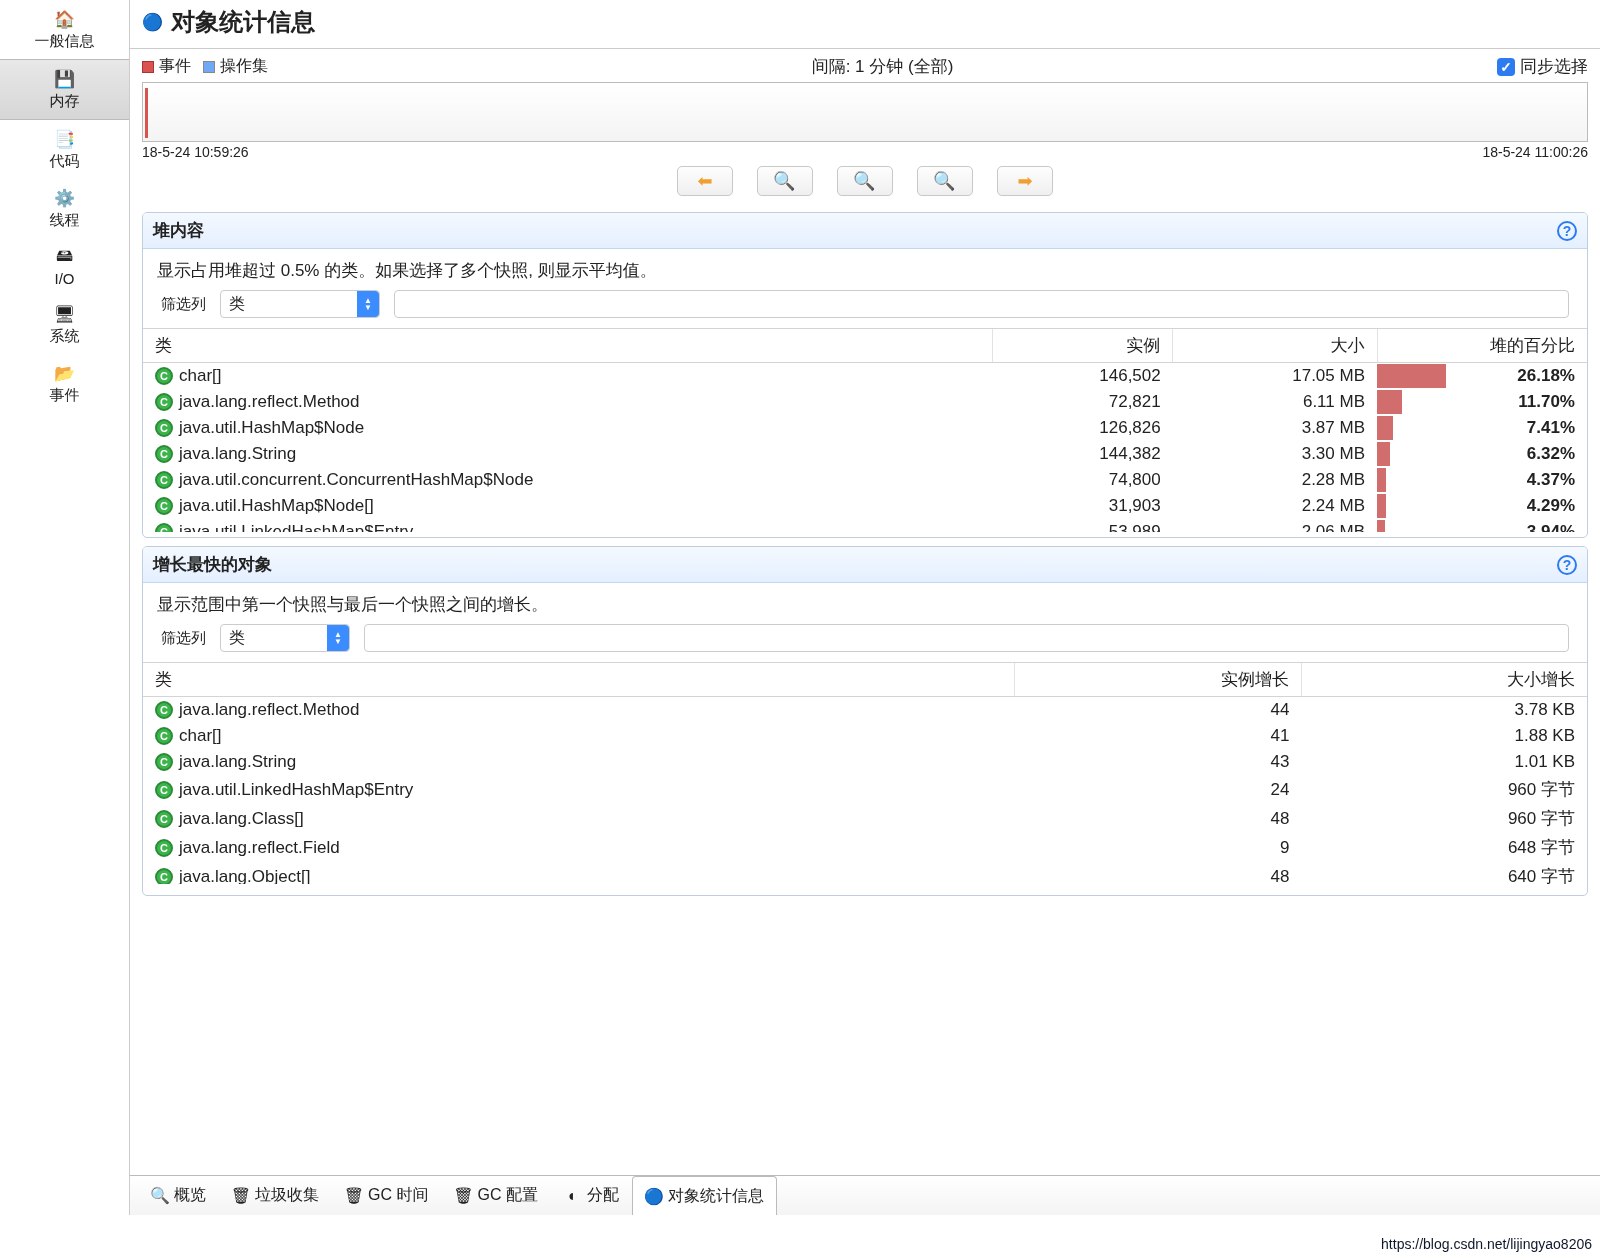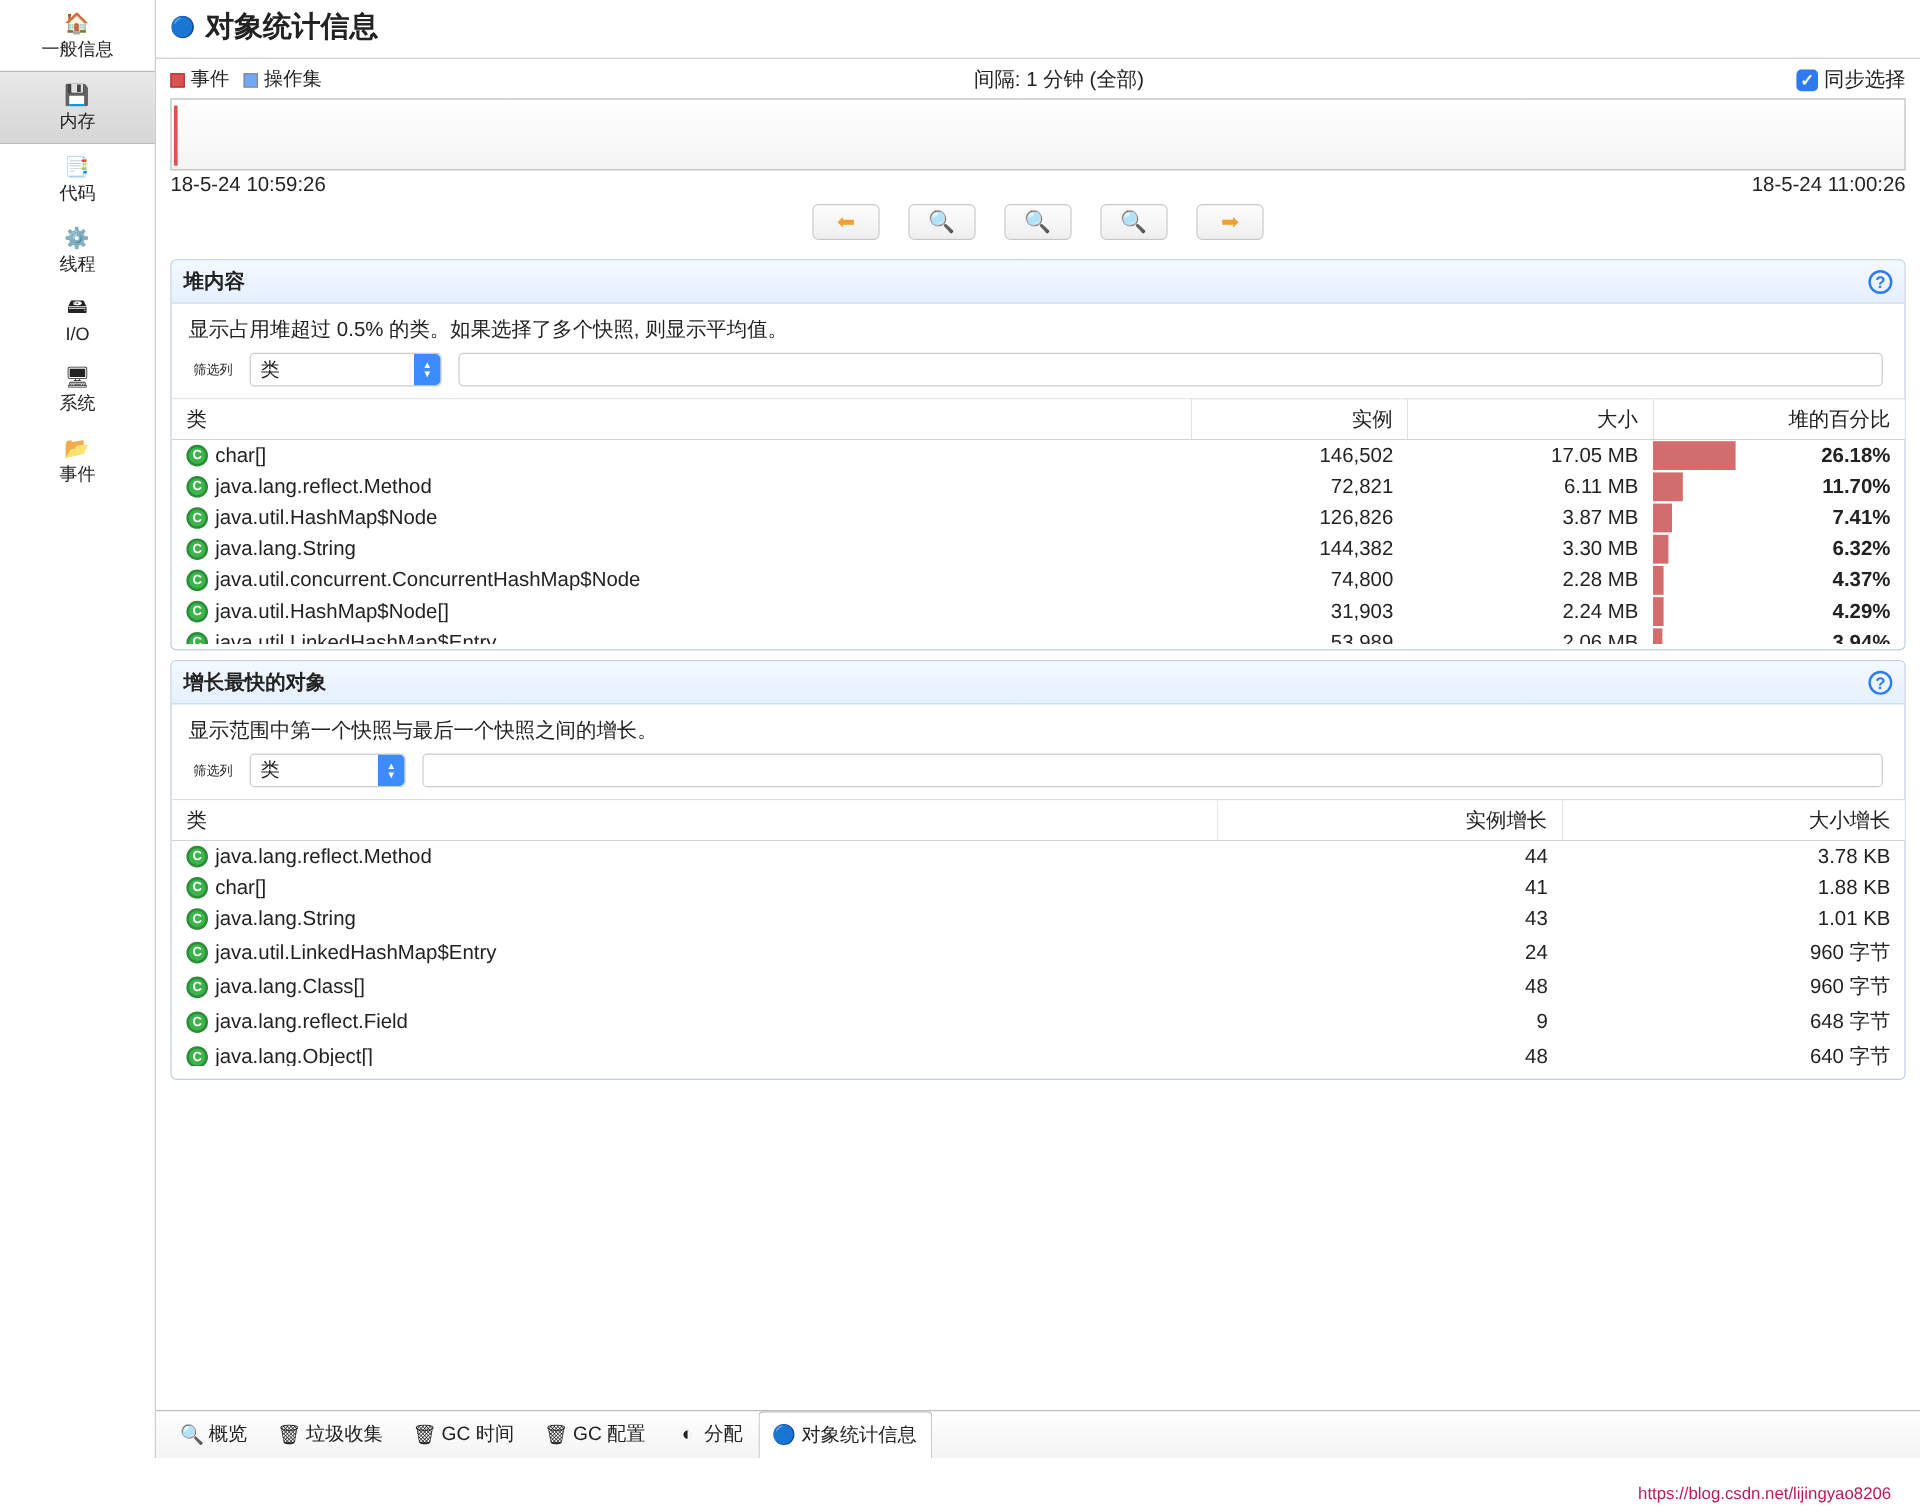--- a/index.html
+++ b/index.html
@@ -16,30 +16,30 @@
 .timeline-legend { display: flex; align-items: center; padding: 6px 12px 4px; gap: 12px; }
 .legend-item { display: flex; align-items: center; gap: 5px; font-size: 16px; }
 .legend-sq { width: 12px; height: 12px; border: 1px solid #888; }
 .legend-stop { width: 12px; height: 12px; background: #d9534f; border: 1px solid #a33; }
 .spacer { flex: 1; }
 .interval-label { text-align: center; }
 .sync-label { display: flex; align-items: center; gap: 5px; }
 .checkbox-sync { width: 18px; height: 18px; background: #2d7bf0; border-radius: 4px; display: flex; align-items: center; justify-content: center; color: #fff; font-size: 14px; font-weight: bold; }
 .timeline-chart { margin: 0 12px; height: 60px; border: 1px solid #bbb; background: linear-gradient(#fff, #f4f4f4); position: relative; }
 .timeline-bar { position: absolute; left: 2px; top: 5px; width: 3px; height: 50px; background: #d9534f; }
-.timeline-times { display: flex; justify-content: space-between; padding: 2px 12px 4px; font-size: 17px; }
+.timeline-times { display: flex; justify-content: space-between; padding: 2px 12px 4px; font-size: 14px; }
 .toolbar-nav { display: flex; justify-content: center; gap: 24px; padding: 2px 0 8px; }
 .nav-btn { width: 56px; height: 30px; border: 1px solid #c8c8c8; border-radius: 5px; background: linear-gradient(#fdfdfd,#efefef); display: flex; align-items: center; justify-content: center; cursor: pointer; font-size: 18px; }
 .panel { margin: 8px 12px 0; border: 1px solid #bfcfe0; border-radius: 5px; background: #fff; overflow: hidden; display: flex; flex-direction: column; }
 .panel-header { background: linear-gradient(#f4f9ff, #e4efff); border-bottom: 1px solid #c3d6ea; padding: 6px 10px; display: flex; align-items: center; }
 .panel-title { font-weight: bold; font-size: 17px; }
 .help-icon { margin-left: auto; color: #2d7bf0; font-weight: bold; border: 2px solid #2d7bf0; width: 20px; height: 20px; border-radius: 50%; display: flex; align-items: center; justify-content: center; font-size: 14px; cursor: pointer; }
 .panel-desc { padding: 10px 14px 8px; font-size: 17px; }
 .filter-row { display: flex; align-items: center; gap: 14px; padding: 0 18px 10px; }
-.filter-label { font-size: 11px; text-align: right; }
+.filter-label { font-size: 15px; text-align: right; }
 .select-box { position: relative; width: 160px; height: 28px; border: 1px solid #ccc; border-radius: 4px; background: #fff; display: flex; align-items: center; padding: 0 8px; font-size: 16px; }
 .select-arrows { position: absolute; right: 0; top: 0; bottom: 0; width: 22px; background: #3b8cff; border-radius: 0 4px 4px 0; display: flex; flex-direction: column; align-items: center; justify-content: center; color: #fff; font-size: 8px; line-height: 7px; }
 .filter-input { flex: 1; height: 28px; border: 1px solid #ccc; border-radius: 4px; padding: 0 8px; font-size: 16px; }
 .tbl-wrap { overflow: auto; border-top: 1px solid #d4d4d4; }
 .tbl { width: 100%; border-collapse: collapse; }
 .tbl th { text-align: right; font-weight: normal; padding: 5px 12px; border-bottom: 1px solid #d4d4d4; border-left: 1px solid #e2e2e2; background: #fff; font-size: 17px; position: sticky; top: 0; }
 .tbl th:first-child { text-align: left; border-left: none; }
 .tbl td { padding: 3px 12px; font-size: 17px; text-align: right; }
 .tbl td:first-child { text-align: left; }
 .class-cell { display: flex; align-items: center; gap: 6px; }
@@ -48,21 +48,21 @@
 .pct-bar { position: absolute; left: 0; top: 1px; bottom: 1px; background: #d26d6d; }
 .pct-text { position: relative; }
 .bottom-tabs { display: flex; border-top: 1px solid #bbb; background: linear-gradient(#fff,#f4f4f4); padding: 0 8px; margin-top: auto; }
 .btab { display: flex; align-items: center; gap: 5px; padding: 8px 12px; border: 1px solid transparent; cursor: pointer; font-size: 16px; }
 .btab.active { background: #fff; border: 1px solid #bbb; border-bottom: 1px solid #fff; border-radius: 4px 4px 0 0; margin-bottom: -1px; }
 .btab-icon { width: 18px; height: 18px; display: flex; align-items: center; justify-content: center; }
 .panel.p1 { height: 326px; }
 .panel.p2 { height: 350px; }
 .panel.p1 .tbl-wrap { height: 204px; }
 .panel.p2 .tbl-wrap { height: 222px; }
-.watermark { position: fixed; right: 24px; bottom: 8px; color: #be185d; font-size: 14px; }
+.watermark { position: fixed; right: 8px; bottom: 8px; color: #0f172a; font-size: 14px; }
 </style>
 </head>
 <body>
 
 <div class="app">
   <div class="sidebar">
     <div class="side-item">
       <span class="side-icon">🏠</span>
       <span class="side-label">一般信息</span>
     </div>

